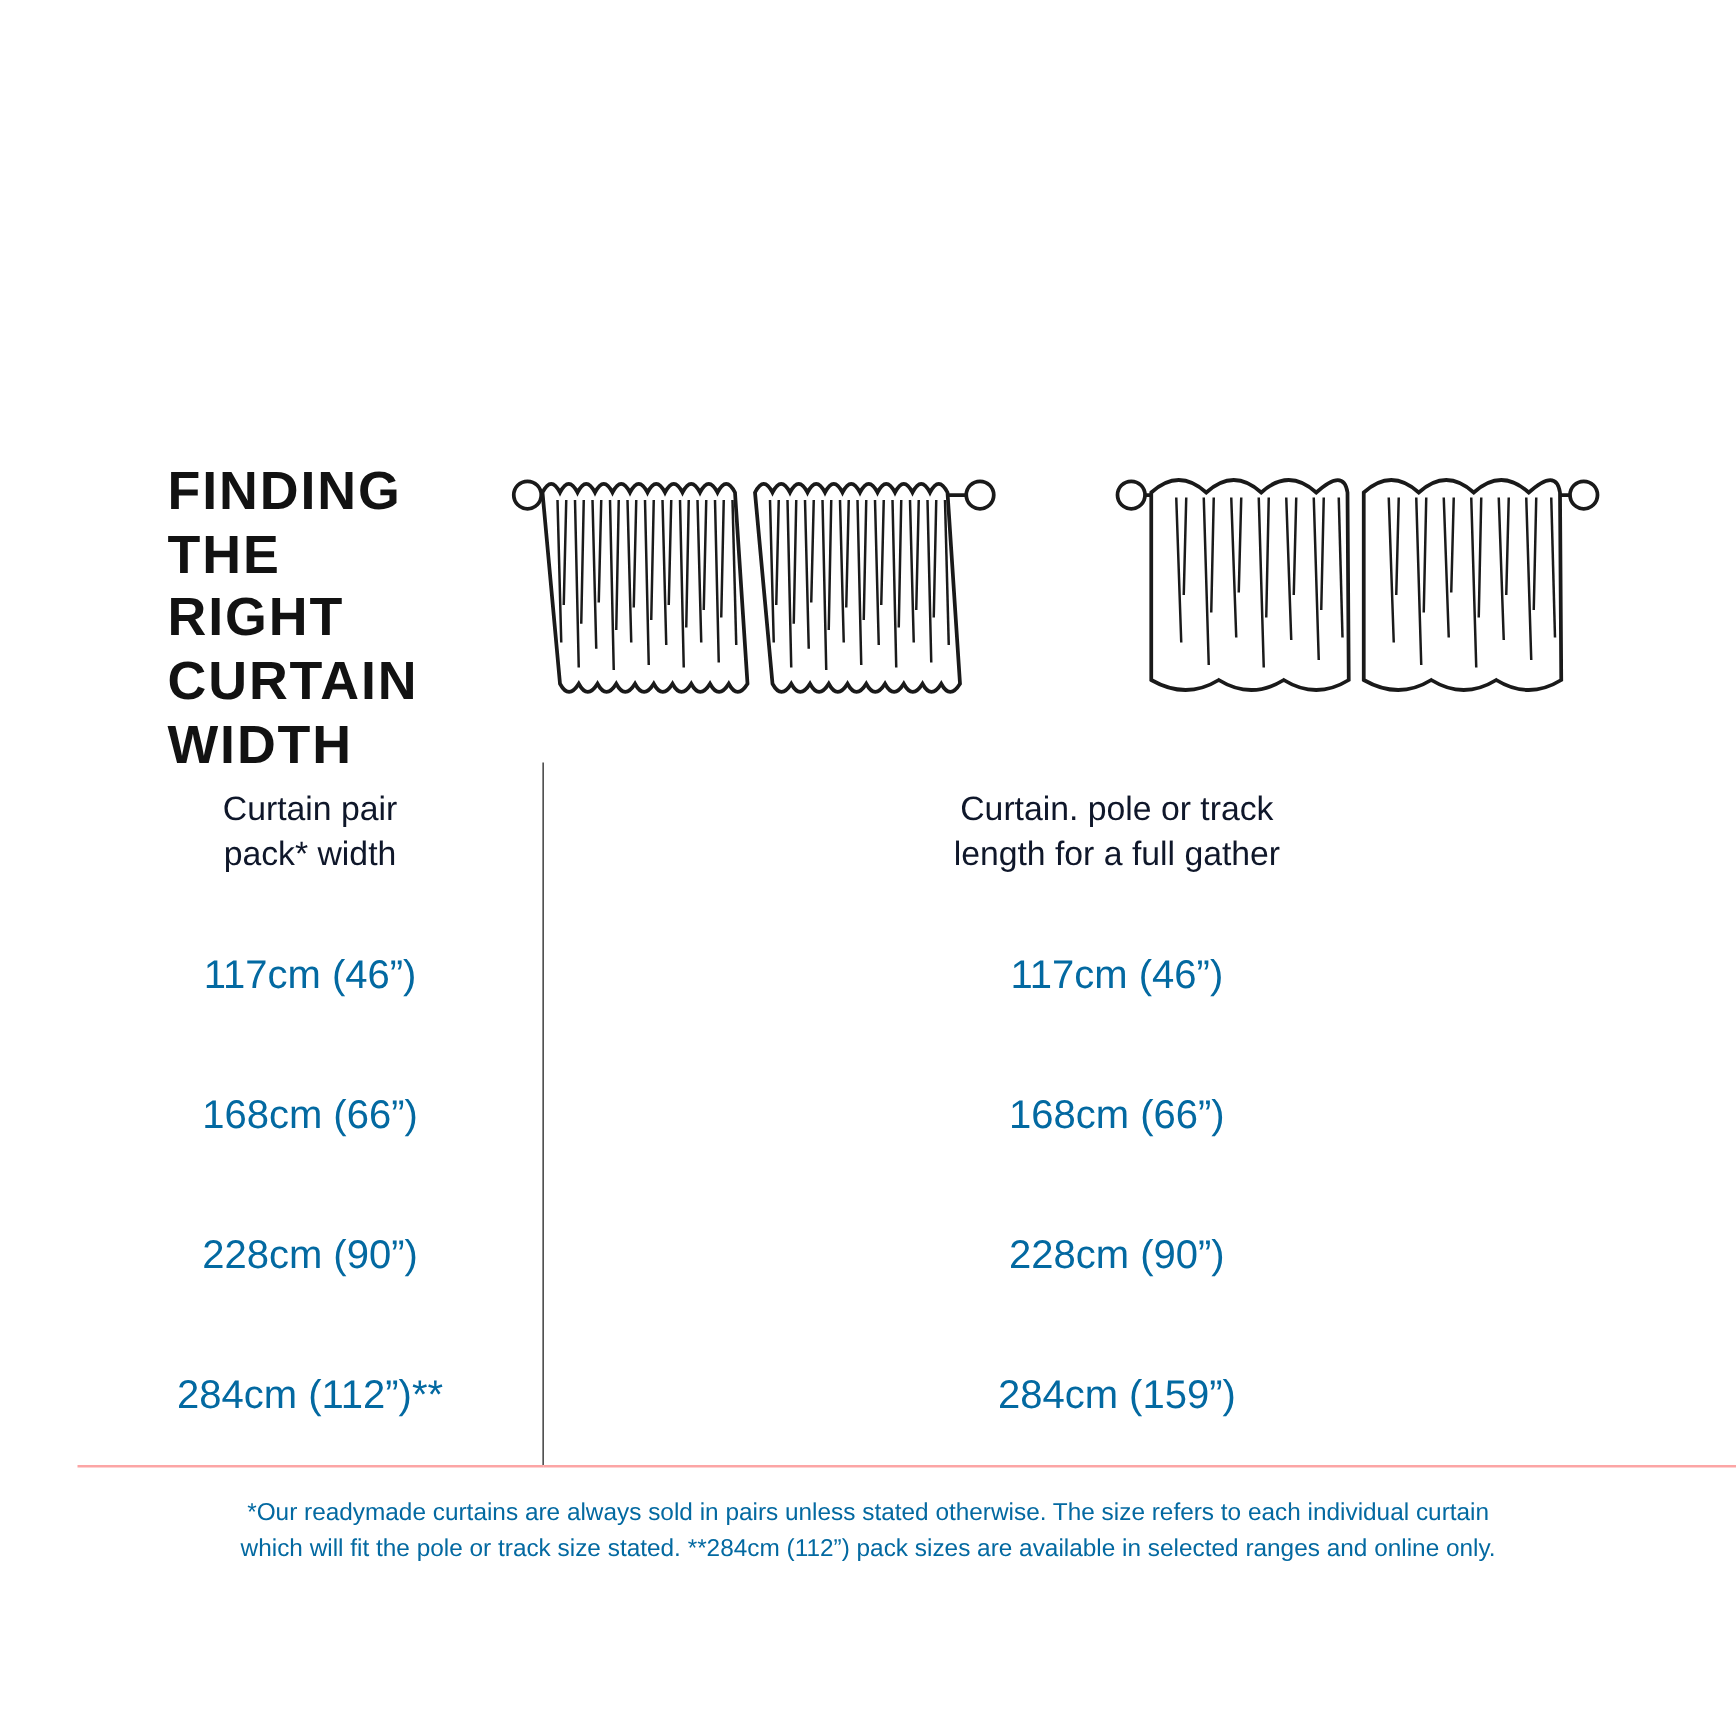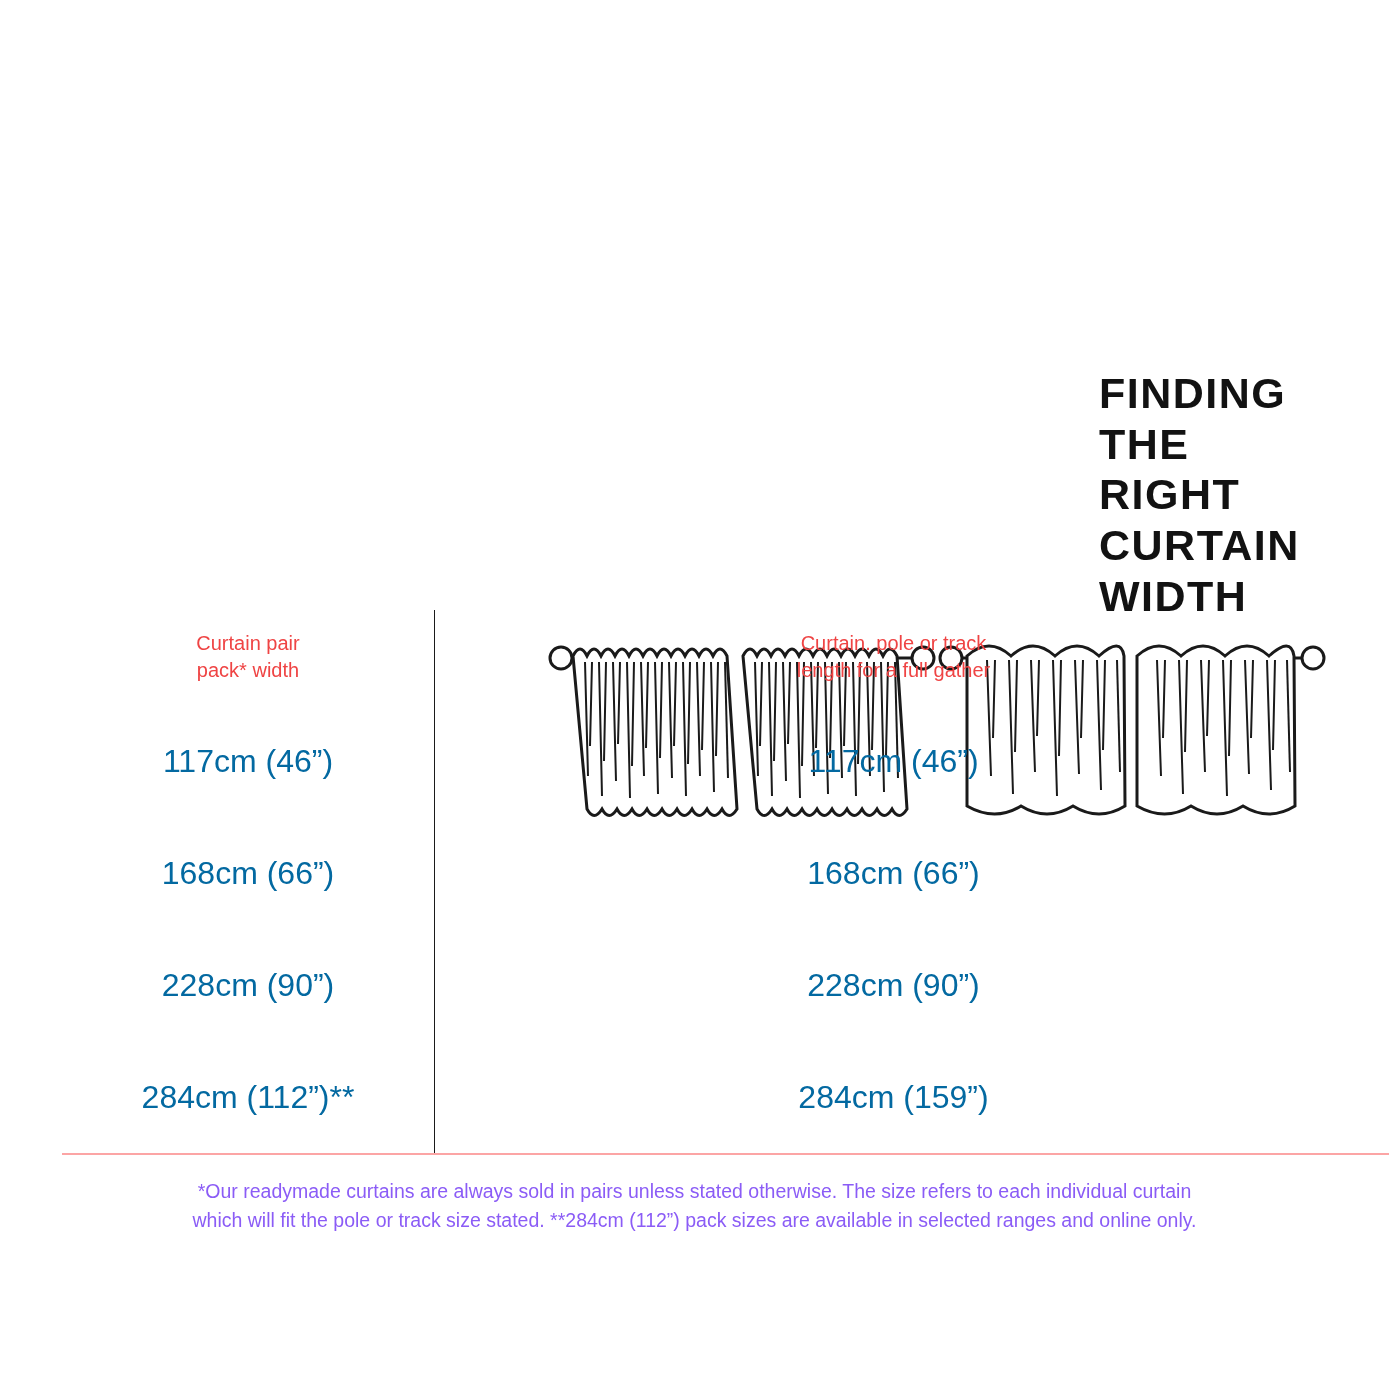--- a/index.html
+++ b/index.html
@@ -25,23 +25,22 @@
   .content {
     position: absolute;
     left: 62px;
     top: 360px;
     width: 1265px;
   }
 
   
   .header-row {
     display: flex;
-    align-items: flex-end;
+    align-items: flex-start;
     height: 250px;
-    flex-direction: column;
   }
   .title {
     width: 300px;
     padding-left: 72px;
     box-sizing: border-box;
     font-size: 43px;
     line-height: 1.18;
     font-weight: bold;
     letter-spacing: 1.5px;
     color: #121212;
@@ -68,24 +67,24 @@
   table.size-table th,
   table.size-table td {
     border: none;
     text-align: center;
     vertical-align: middle;
     font-weight: normal;
   }
   thead th {
     border-top: 2px solid #1a1a1a;
     border-bottom: 1px solid #1a1a1a;
-    font-size: 20px;
+    font-size: 27px;
     line-height: 1.33;
     padding: 20px 6px 22px 6px;
-    color: #ef4444;
+    color: #0f172a;
     white-space: pre-line;
   }
   thead th.col-a { width: 360px; }
   thead th.col-b { width: 905px; }
 
   tbody td {
     font-size: 32px;
     padding: 19px 4px 19px 4px;
     border-bottom: 1px solid #9a9a9a;
     color: #0369a1;
@@ -102,21 +101,21 @@
   tbody td.cell-to { width: 410px; }
 
   
   thead th.col-a { border-right: 1px solid #1a1a1a; }
 
   .footnote {
     margin-top: 22px;
     font-size: 19.5px;
     line-height: 1.5;
     text-align: center;
-    color: #8b5cf6;
+    color: #0369a1;
     padding: 0 40px;
     white-space: pre-line;
   }
 </style>
 </head>
 <body>
 
 <div class="sheet">
   <div class="content">
 

